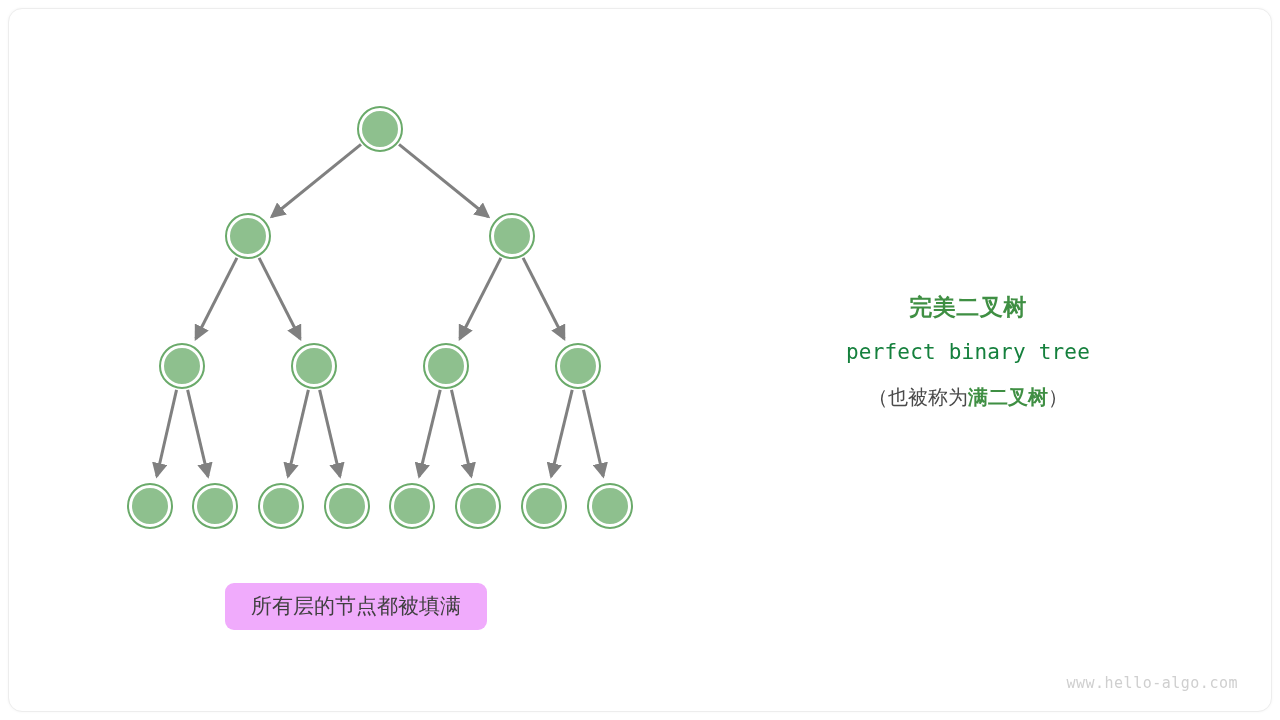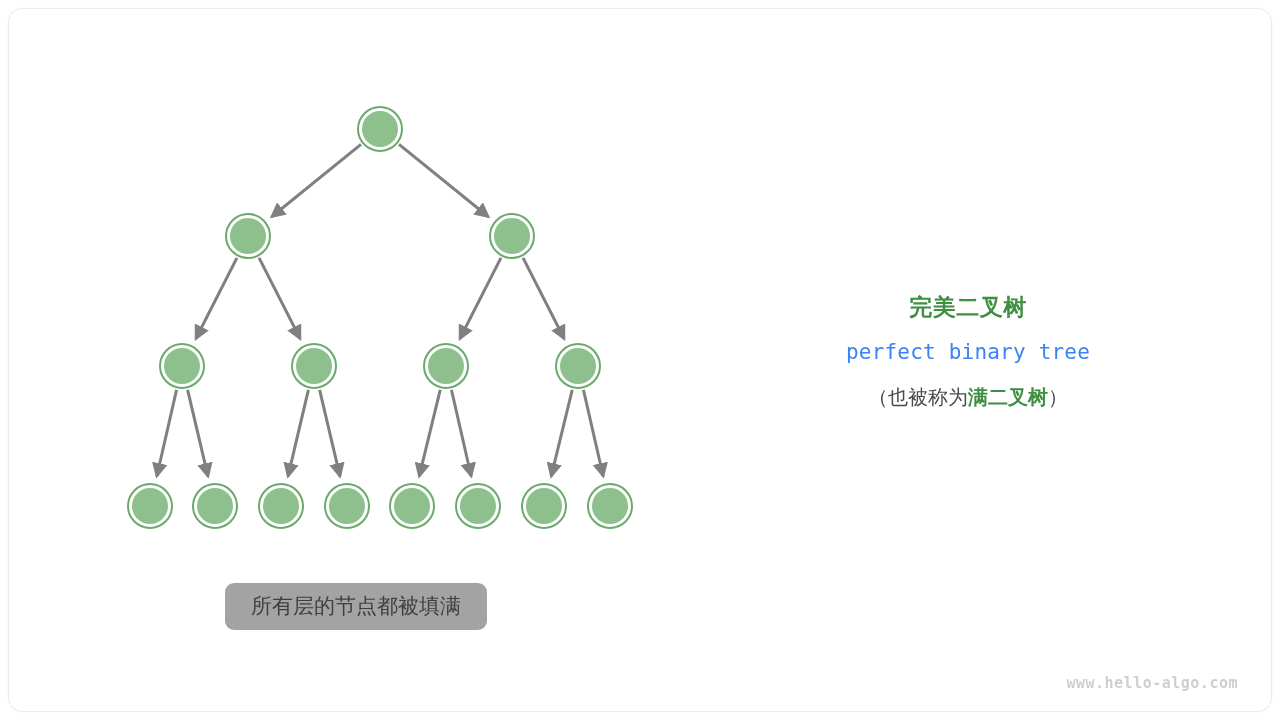--- a/index.html
+++ b/index.html
@@ -50,57 +50,56 @@
   #side-title {
     font-size: 23px;
     font-weight: bold;
     color: #3f8f43;
     line-height: 30px;
     letter-spacing: 0.5px;
   }
   #side-subtitle {
     font-family: "DejaVu Sans Mono", "Liberation Mono", monospace;
     font-size: 21px;
-    color: #3b82f6;
+    color: #15803d;
     line-height: 30px;
     margin-top: 15px;
     letter-spacing: 0.2px;
   }
   #side-alias {
     font-size: 20px;
     color: #4a4a4a;
     line-height: 30px;
     margin-top: 15px;
   }
   #side-alias .hl {
     color: #3f8f43;
     font-weight: bold;
   }
   #caption-pill {
     position: absolute;
     left: 225px;
     top: 583px;
     padding: 11px 26px 12px 26px;
-    background: #a3a3a3;
+    background: #f0abfc;
     border-radius: 9px;
     font-size: 21px;
     color: #3f3f3f;
     line-height: 24px;
     white-space: nowrap;
   }
   #watermark {
     position: absolute;
     right: 42px;
     top: 674px;
     font-family: "DejaVu Sans Mono", "Liberation Mono", monospace;
     font-size: 15px;
     color: #cfcfcf;
     letter-spacing: 0.5px;
     white-space: nowrap;
-    font-weight: bold;
   }
 </style>
 </head>
 <body>
 
 <div id="canvas">
 
   <div id="card"></div>
 
   <svg id="diagram" viewBox="0 0 1280 720" xmlns="http://www.w3.org/2000/svg">

